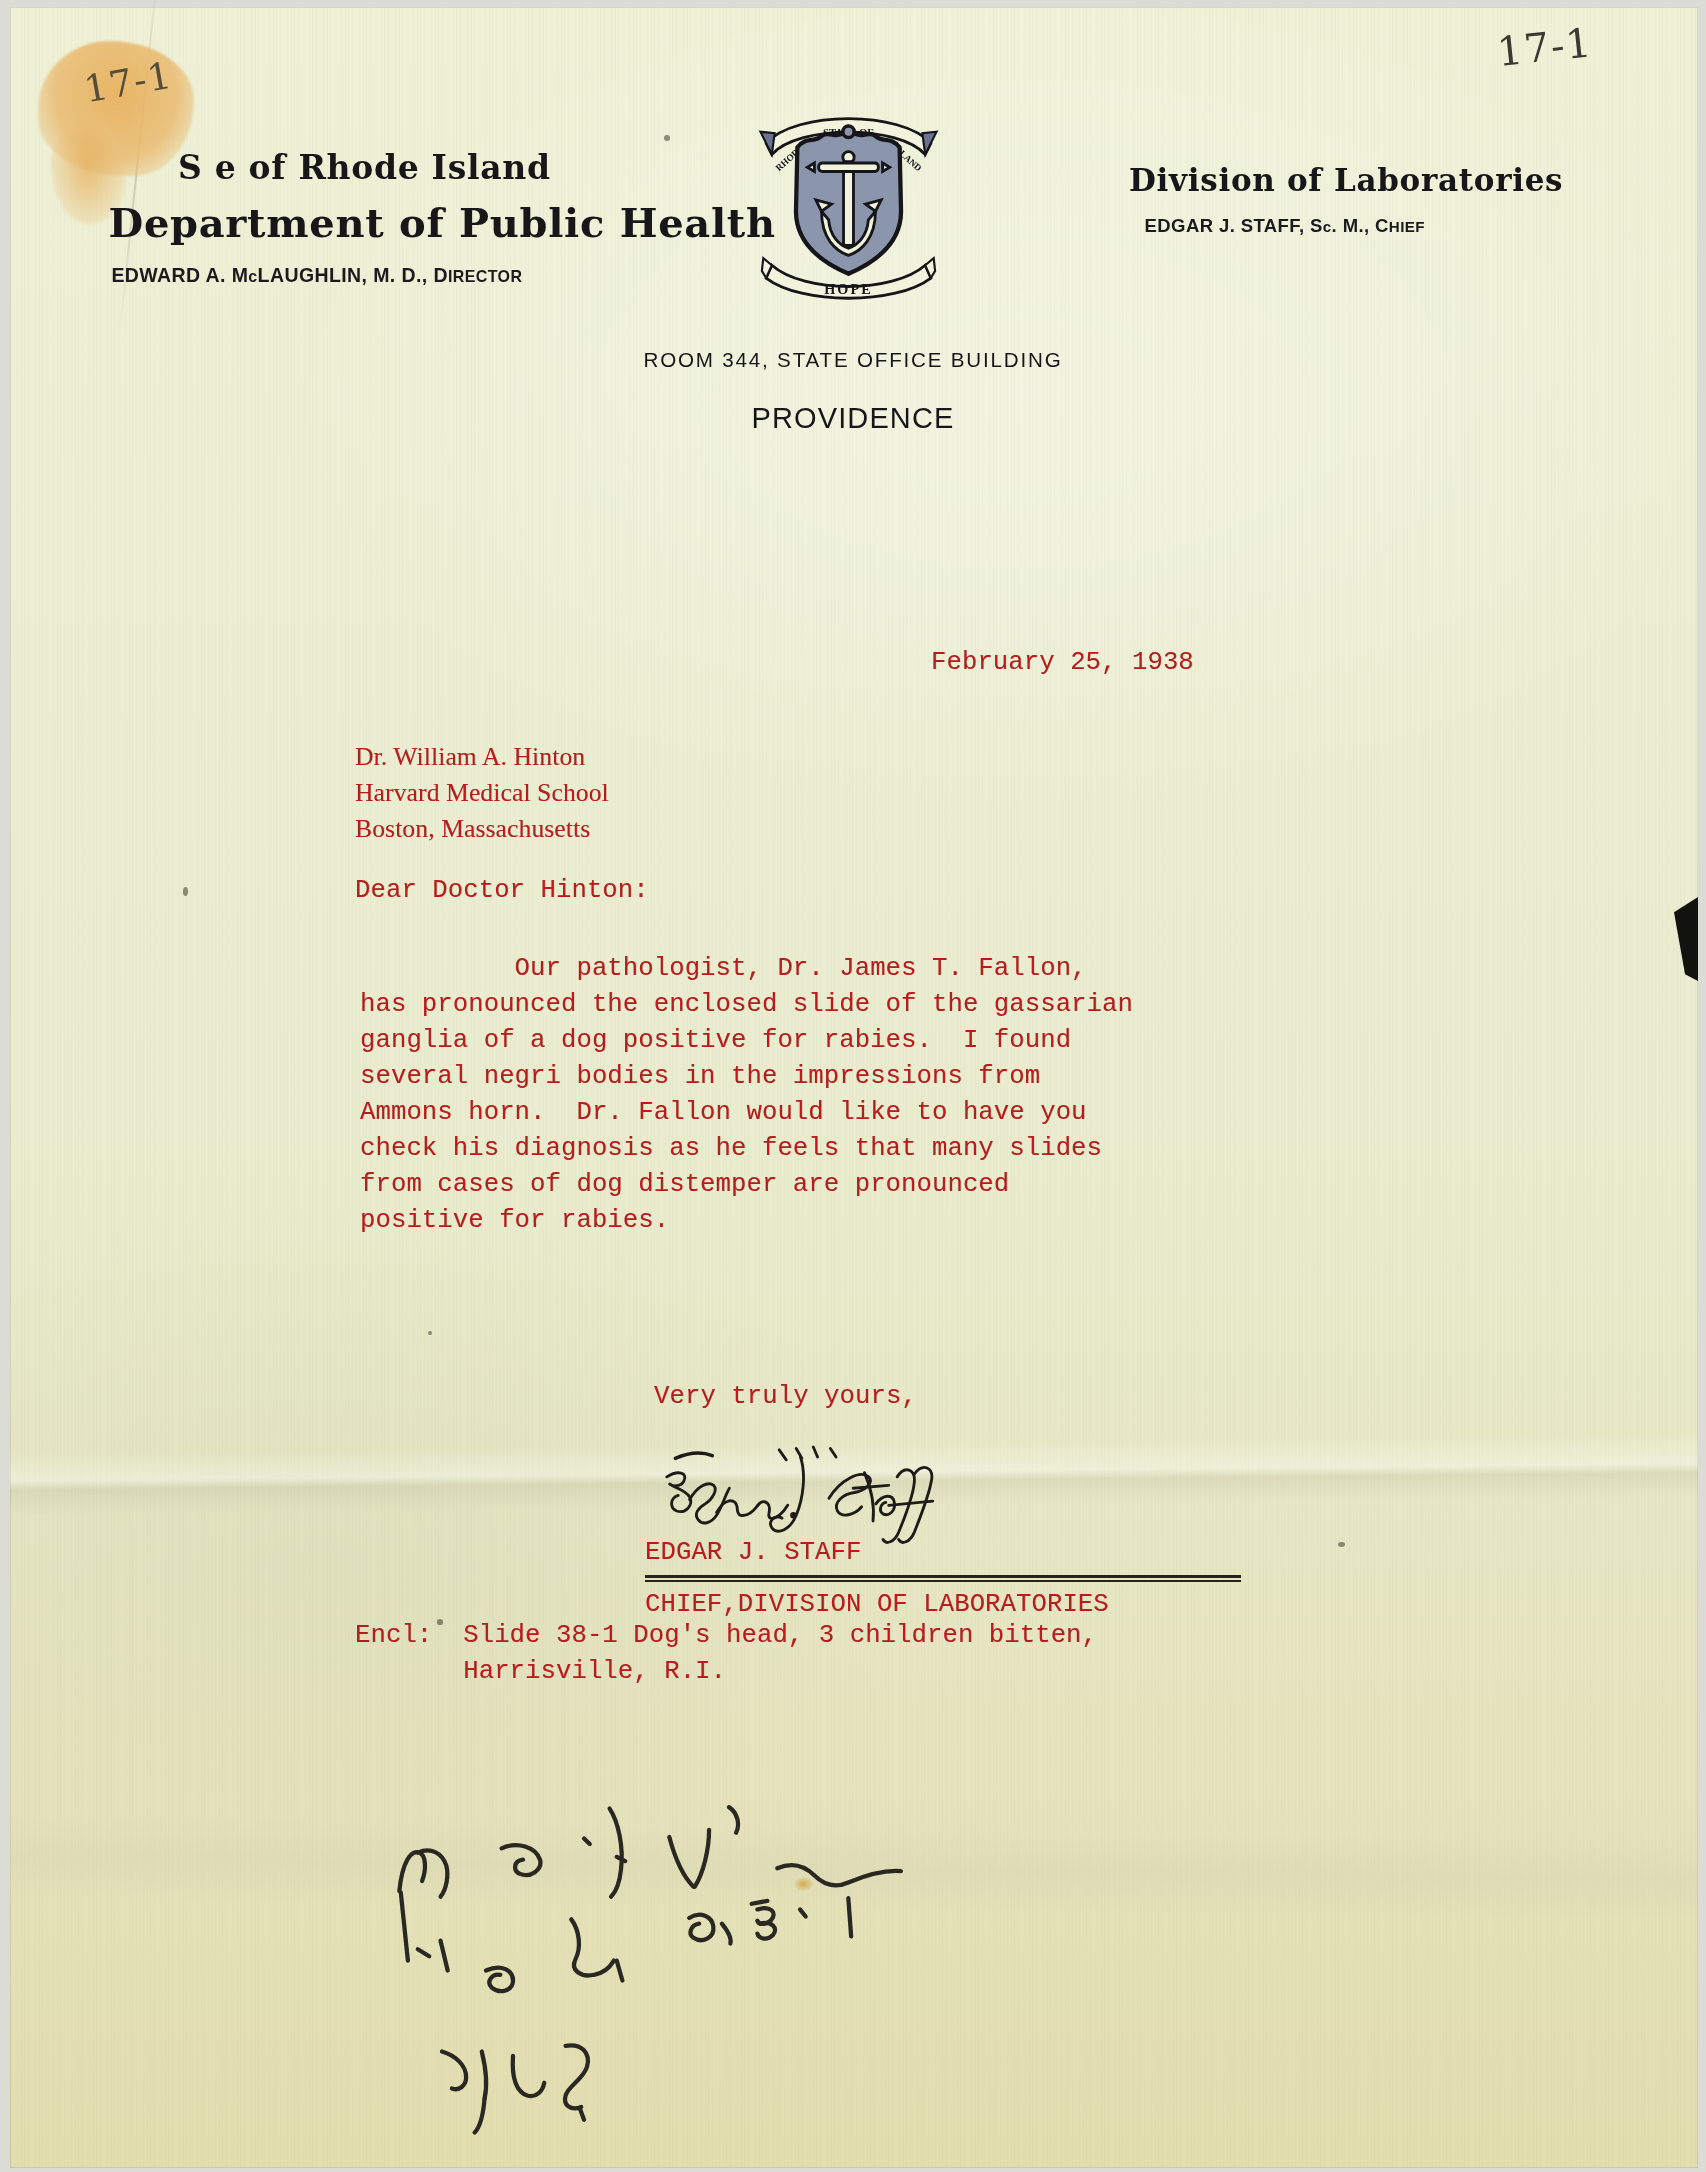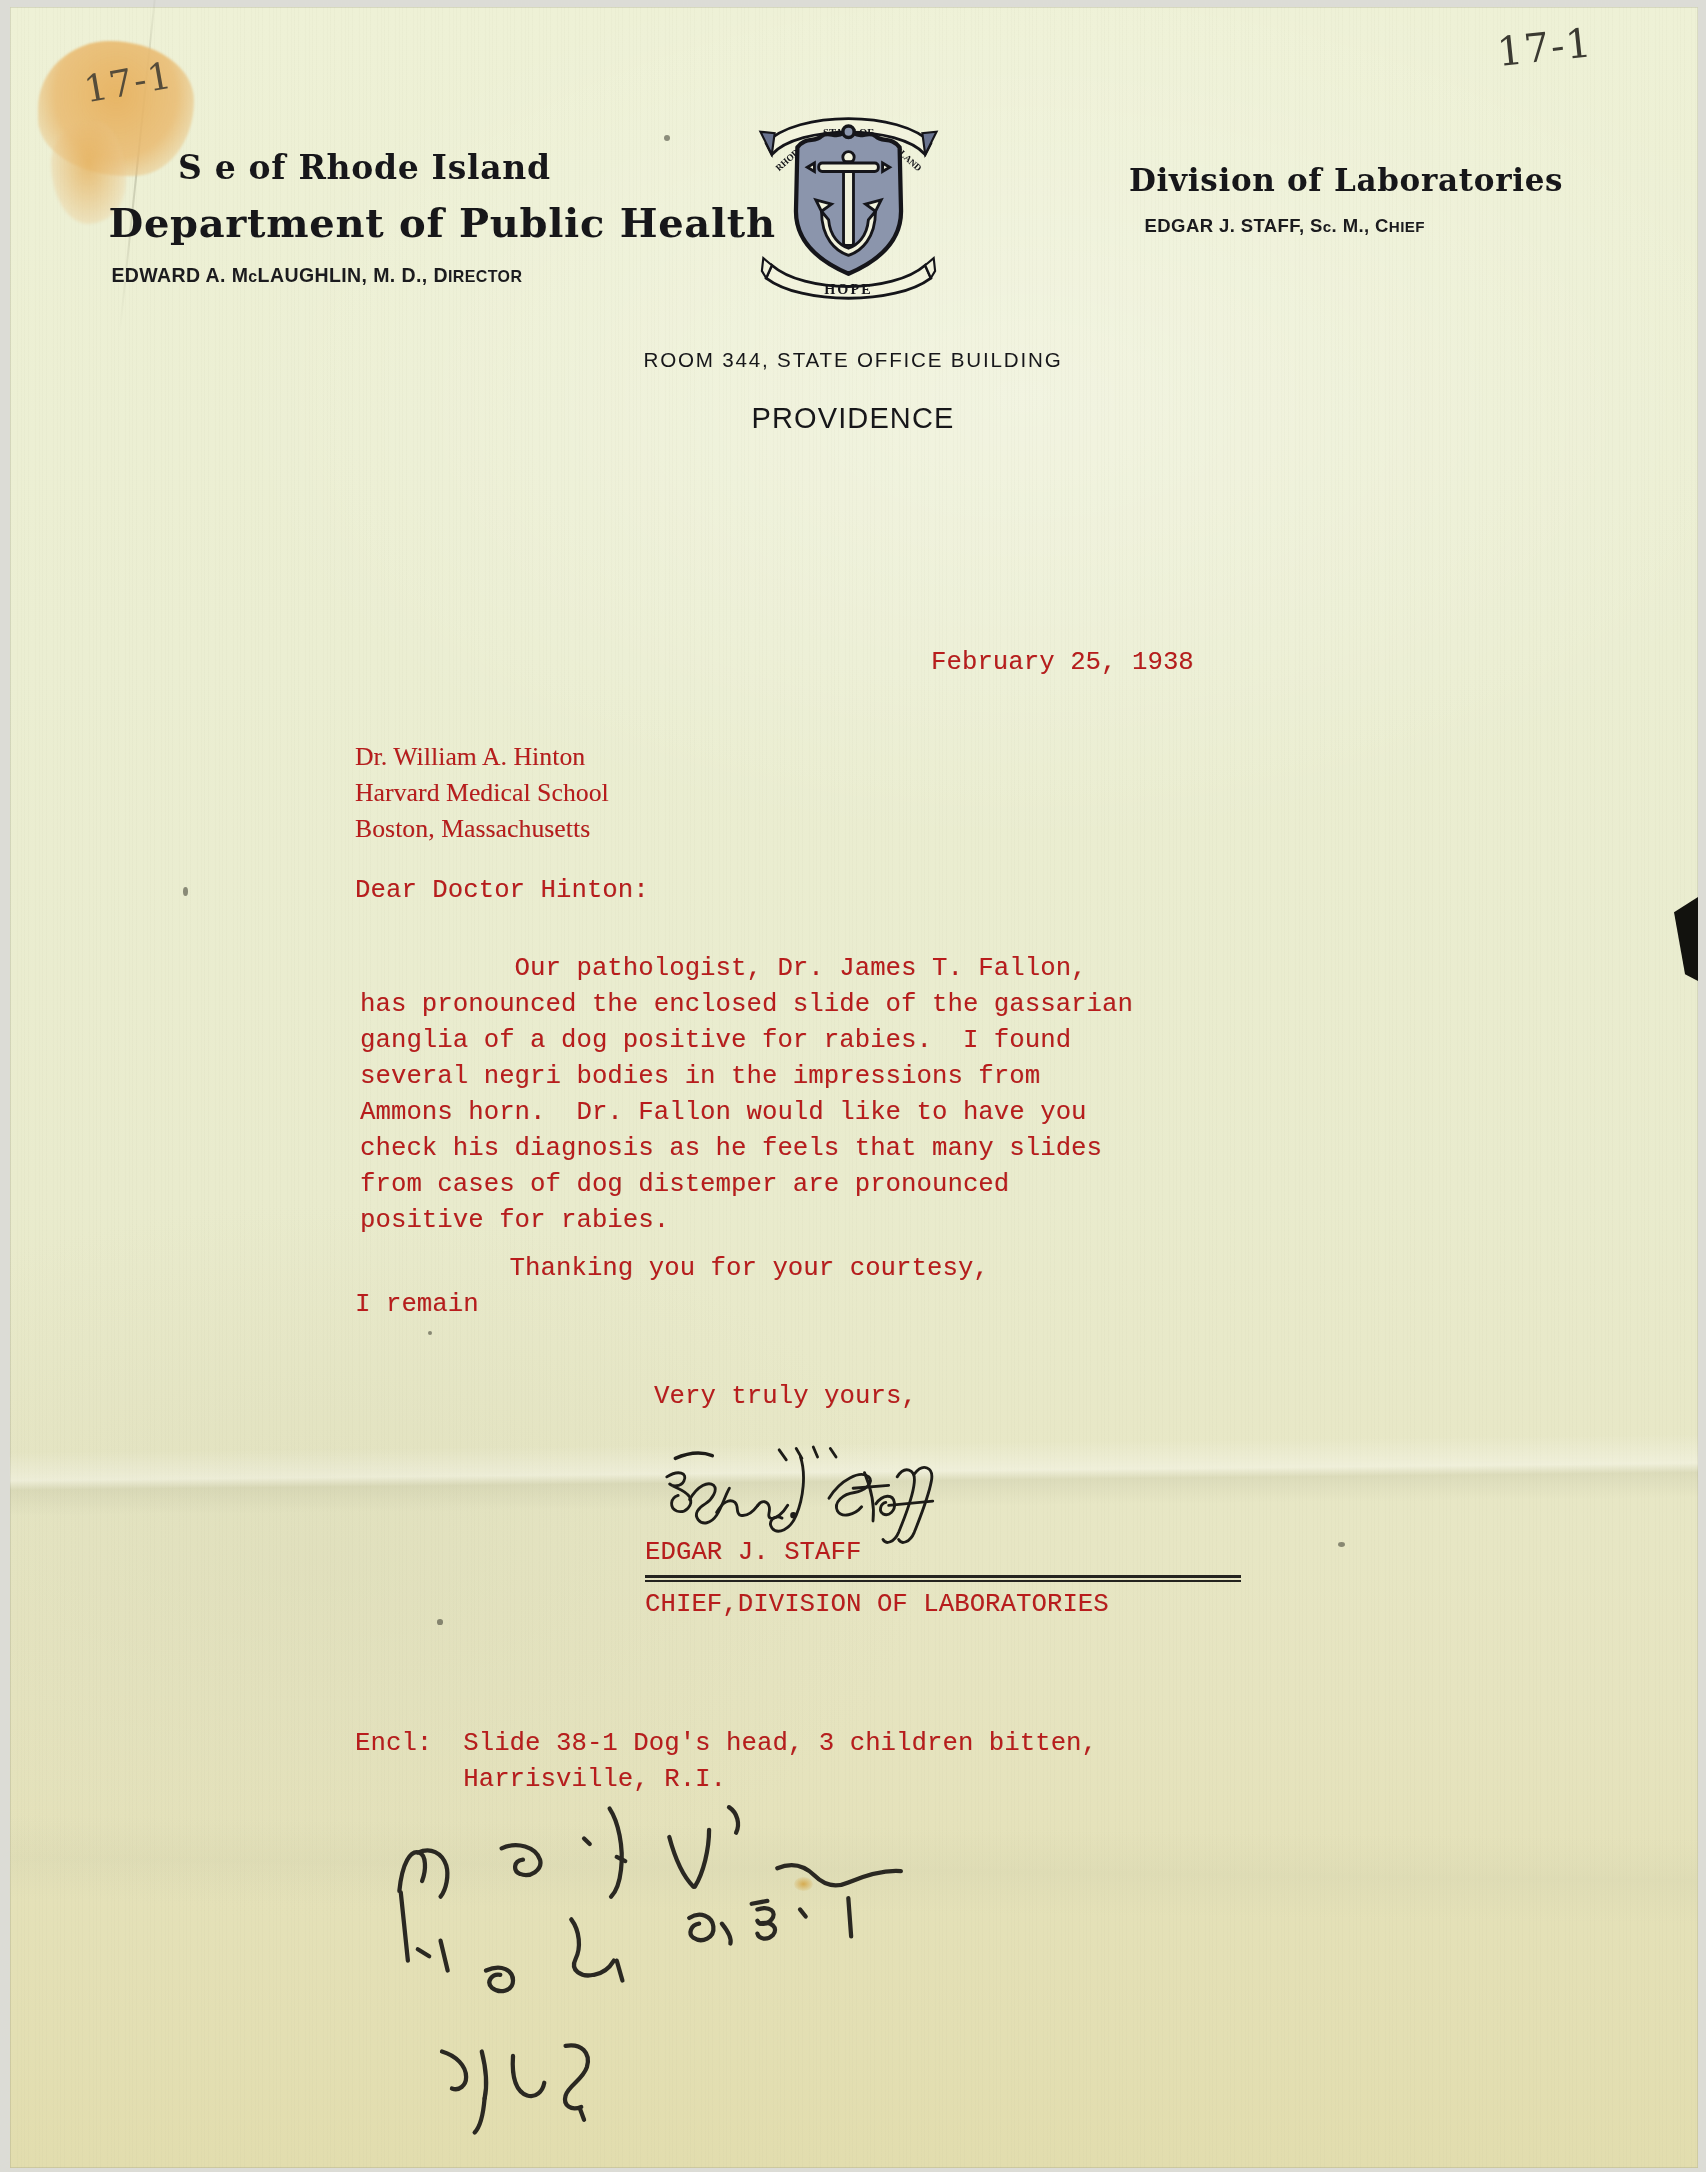--- a/index.html
+++ b/index.html
@@ -230,21 +230,21 @@
     text-shadow: 0.4px 0.3px 0 rgba(60,60,50,0.28);
   }
 
   .date      { left: 931px; top: 645px; }
   .recipient { left: 355px;  top: 739px; font-family: Liberation Serif, serif; }
   .salut     { left: 355px;  top: 873px; }
   .body      { left: 360px;  top: 951px; font-family: Liberation Mono, monospace; }
   .thanks    { left: 355px;  top: 1251px; }
   .vty       { left: 654px;  top: 1379px; }
   .signblk   { left: 645px;  top: 1535px; text-align: right; }
-  .encl      { left: 355px;  top: 1726px; }
+  .encl      { left: 355px;  top: 1618px; }
   .rule {
     position: absolute;
     background: #24231f;
     height: 2.8px;
   }
   .rule-a { left: 645px; top: 1575px; width: 596px; }
   .rule-b { left: 645px; top: 1580px; width: 596px; height: 2.1px; }
 
   
   .signature {
@@ -375,22 +375,20 @@
 
   <div class="tw body">          Our pathologist, Dr. James T. Fallon,
 has pronounced the enclosed slide of the gassarian
 ganglia of a dog positive for rabies.  I found
 several negri bodies in the impressions from
 Ammons horn.  Dr. Fallon would like to have you
 check his diagnosis as he feels that many slides
 from cases of dog distemper are pronounced
 positive for rabies.</div>
 
-  <div class="tw thanks">          Thanking you for your courtesy,
-I remain</div>
 
   <div class="tw vty">Very truly yours,</div>
 
   <div class="signature">
     <svg viewBox="0 0 540 150" xmlns="http://www.w3.org/2000/svg">
       <g fill="none" stroke="#1d1c18" stroke-width="4" stroke-linecap="round" stroke-linejoin="round">
 
         <path d="M30 20 C 48 12, 66 10, 82 16" stroke-width="5"></path>
         <path d="M176 8 L 186 22"></path>
         <path d="M200 6 L 208 20"></path>

